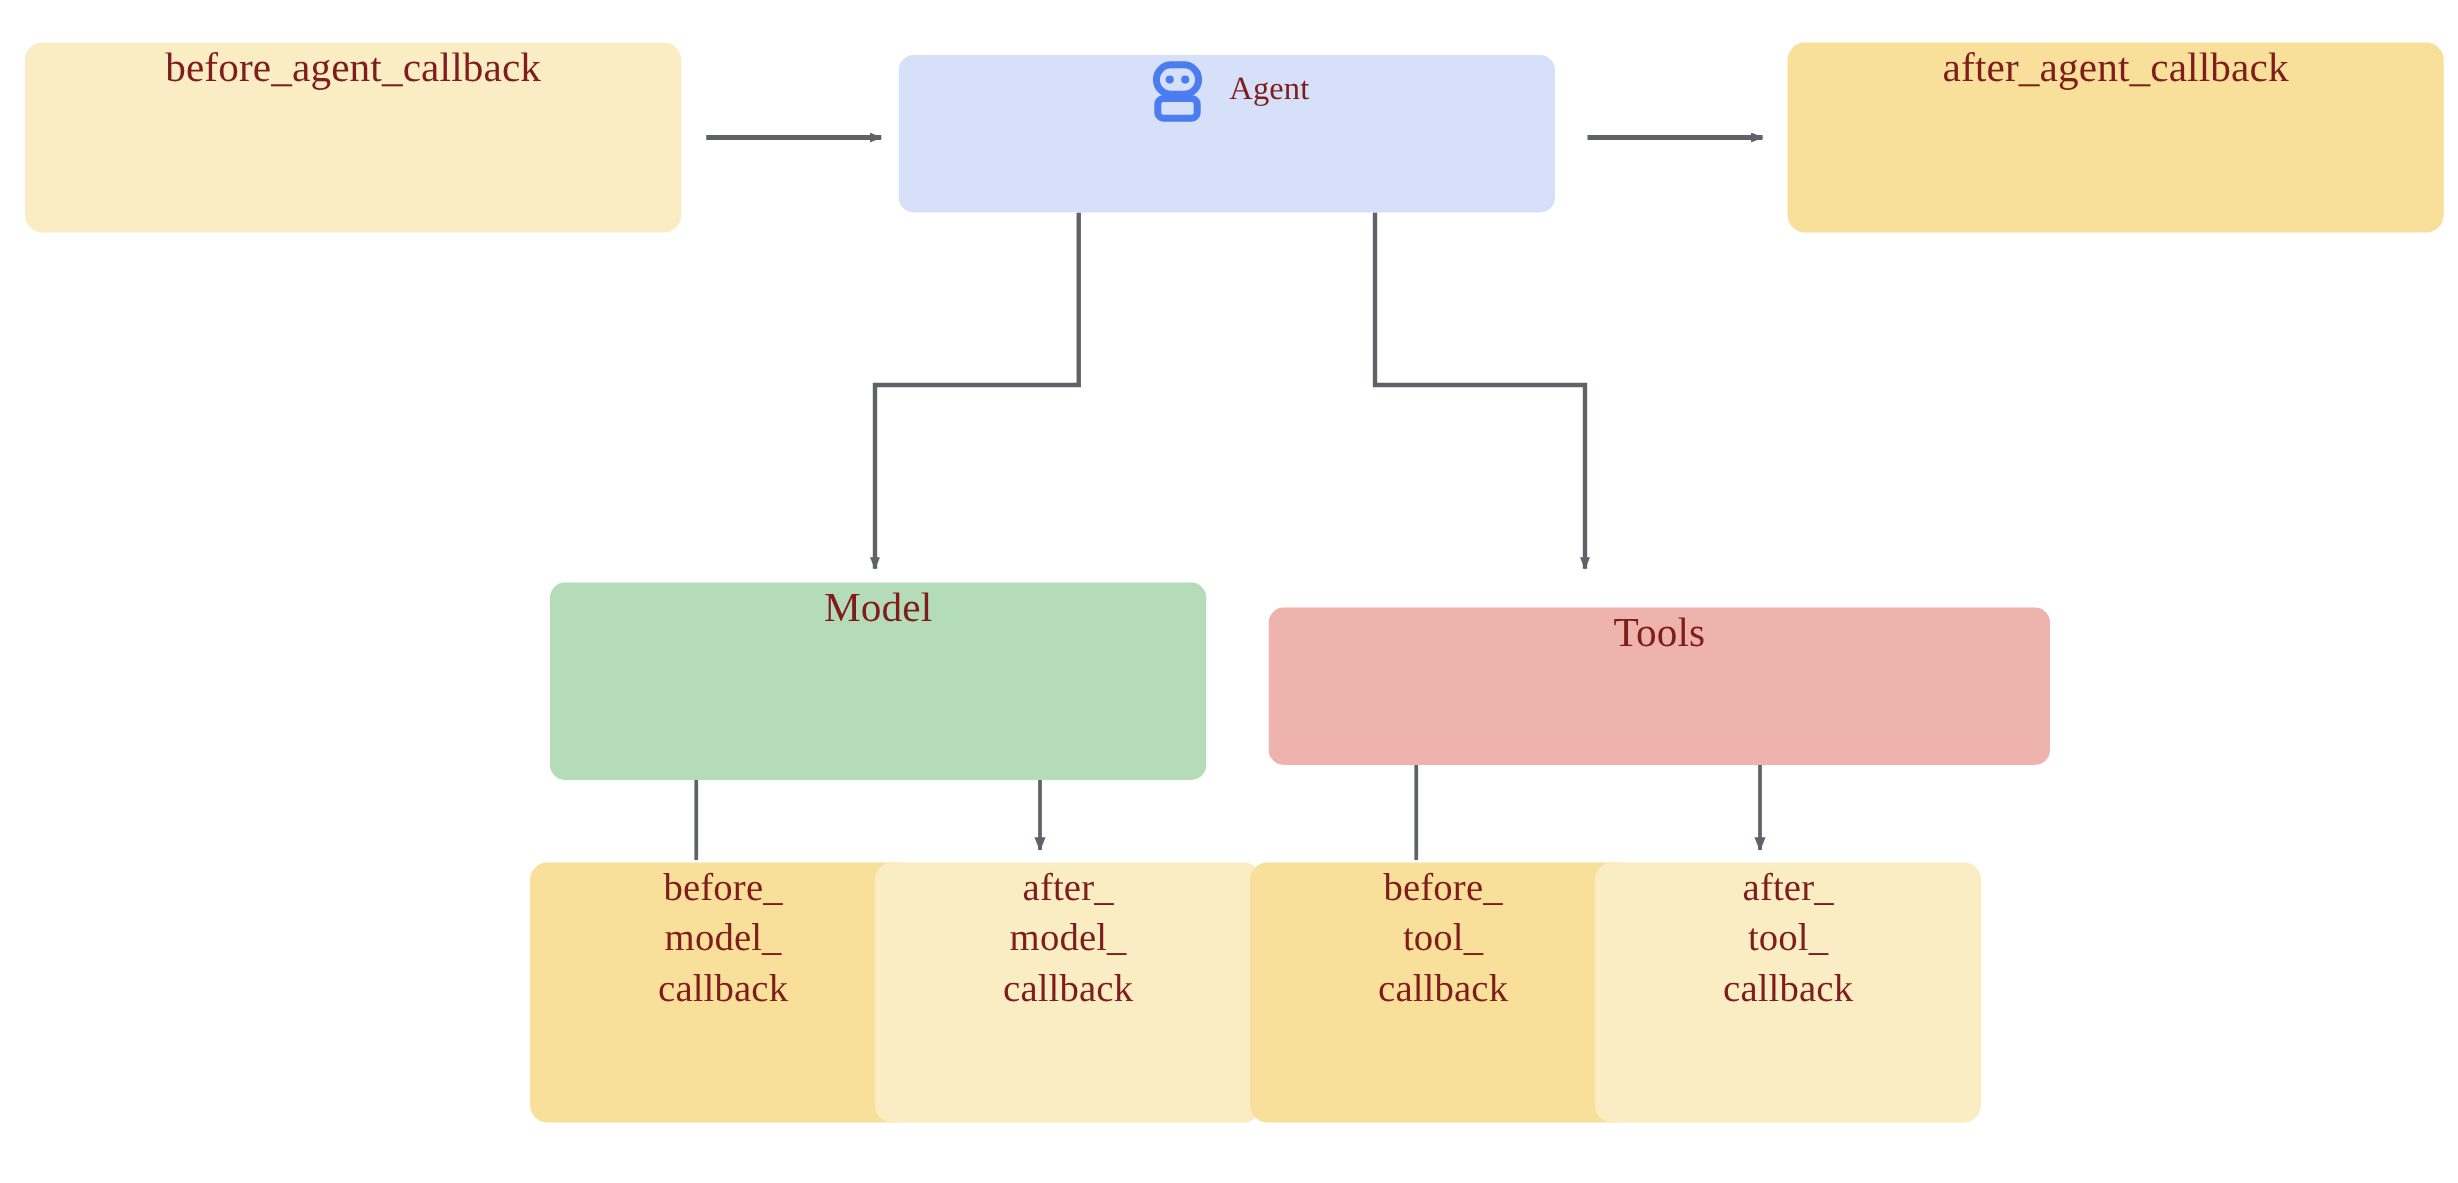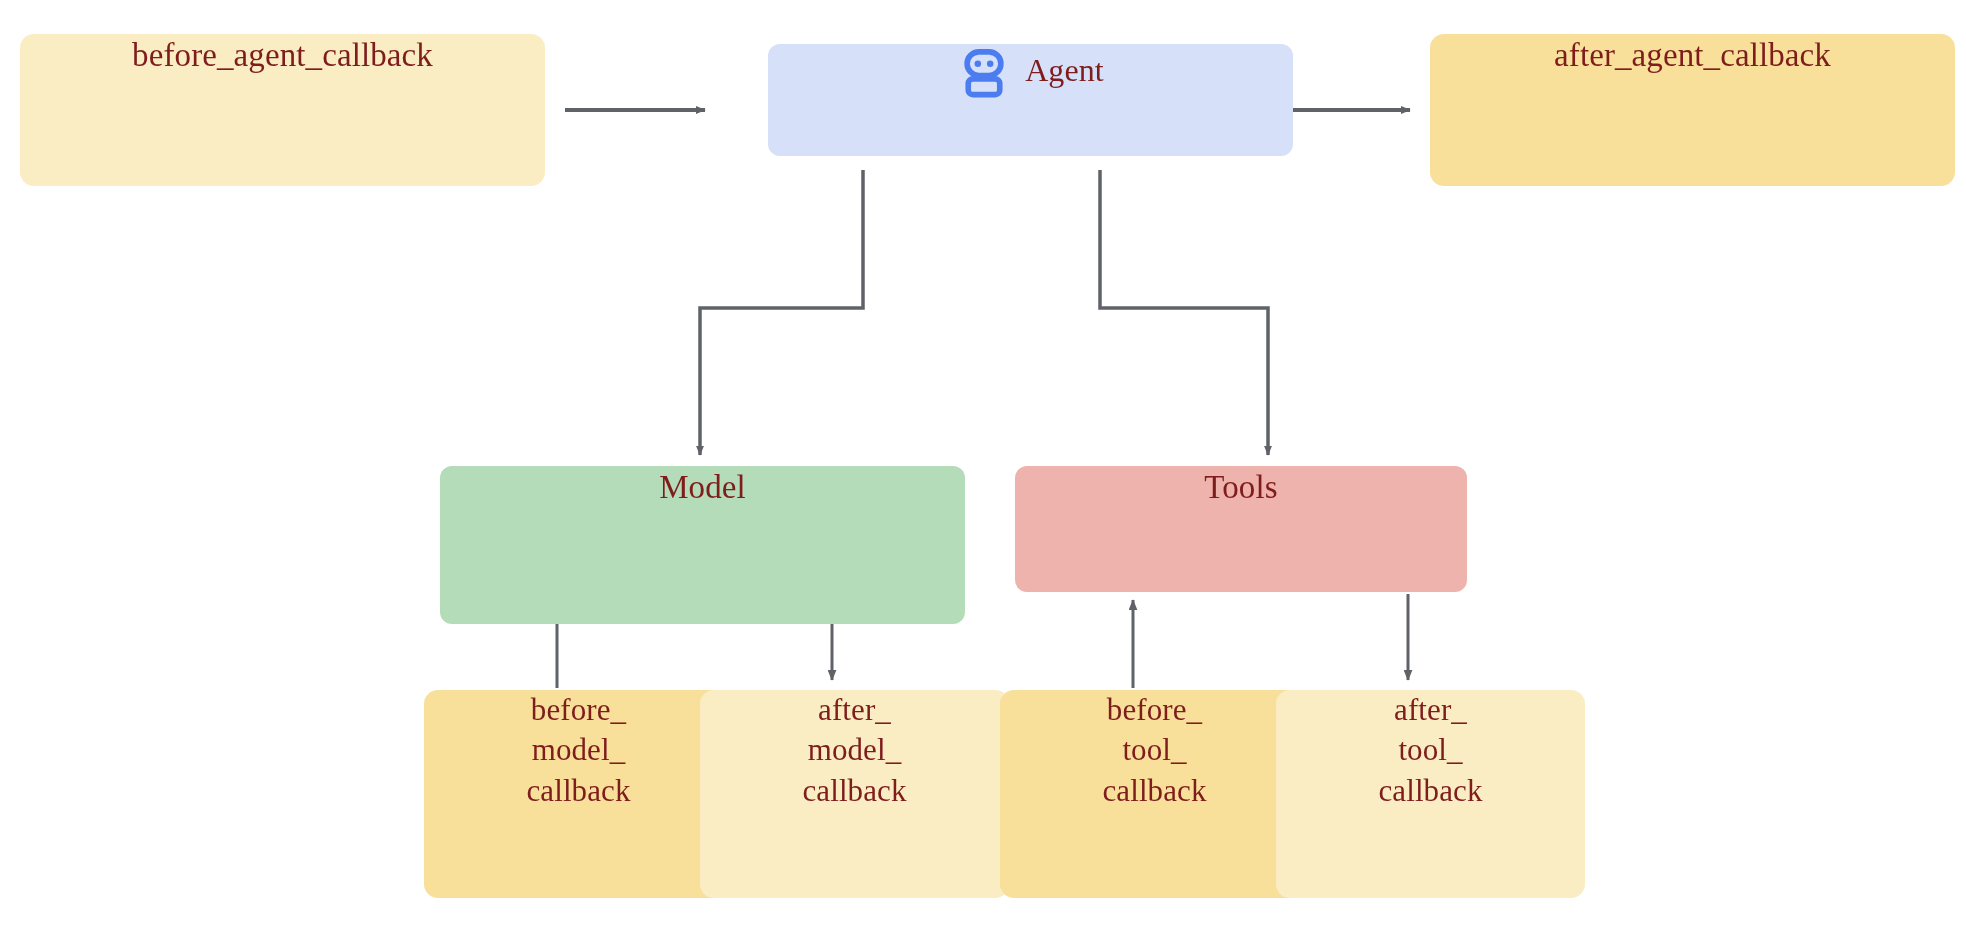--- a/index.html
+++ b/index.html
@@ -49,24 +49,24 @@
     left: 20px;  top: 34px;  width: 525px; height: 152px;
     background: #faedc4;
     font-size: 33px;
   }
   #node-after-agent {
     left: 1430px; top: 34px; width: 525px; height: 152px;
     background: #f8e09b;
     font-size: 33px;
   }
   #node-agent {
-    left: 768px; top: 44px; width: 525px; height: 112px;
+    left: 719px; top: 44px; width: 525px; height: 126px;
     background: #d6e0f8;
     border-radius: 12px;
-    font-size: 32px;
+    font-size: 26px;
   }
   #node-agent .agent-inner {
     display: flex;
     align-items: center;
     justify-content: center;
     gap: 14px;
   }
   .robot-icon {
     display: block;
     width: 54px;
@@ -75,21 +75,21 @@
   }
 
   
   #node-model {
     left: 440px; top: 466px; width: 525px; height: 158px;
     background: #b4dcb8;
     border-radius: 12px;
     font-size: 33px;
   }
   #node-tools {
-    left: 1015px; top: 466px; width: 452px; height: 126px;
+    left: 1015px; top: 486px; width: 625px; height: 126px;
     background: #eeb3ac;
     border-radius: 12px;
     font-size: 33px;
   }
 
   
   .leaf {
     top: 690px;
     width: 309px;
     height: 208px;

